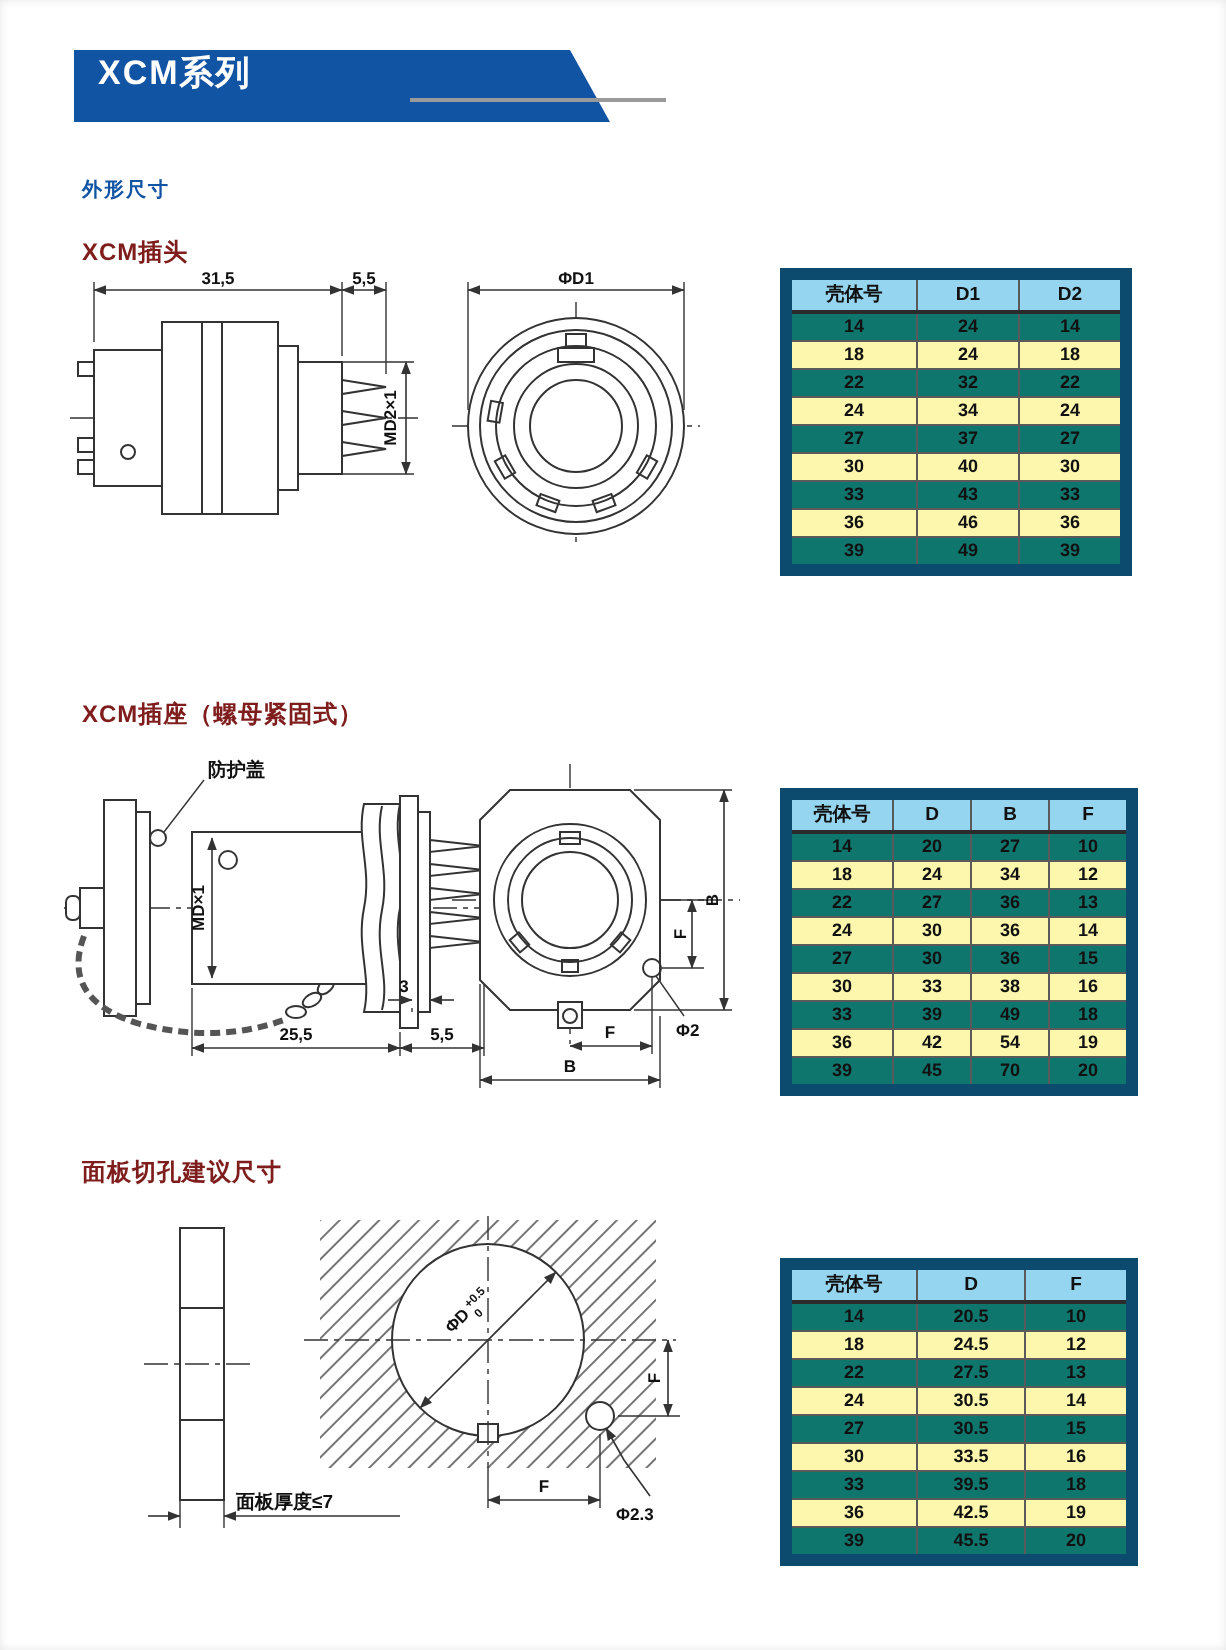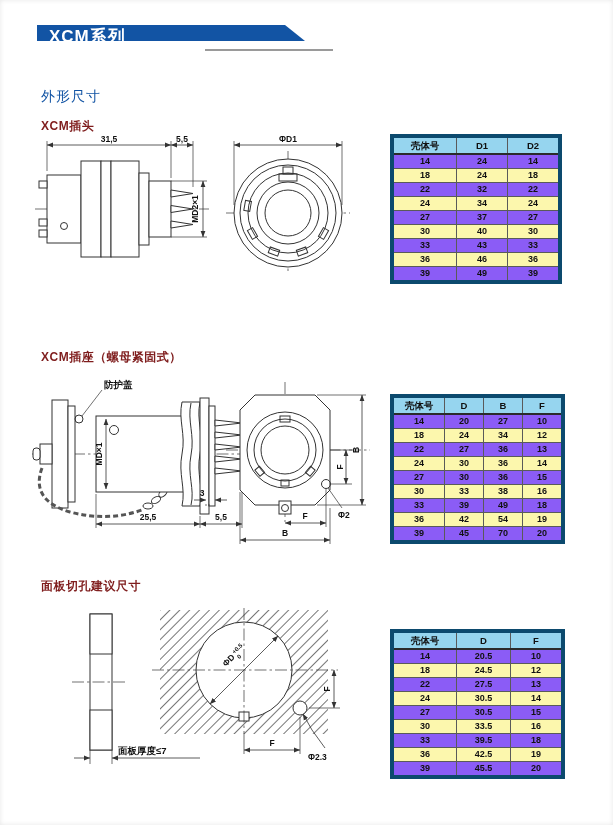--- a/index.html
+++ b/index.html
@@ -1,29 +1,29 @@
 <!DOCTYPE html>
 <html style="--banner-blue: #1254a4; --table-header-blue: #96d5ef; --row-alt-yellow: #fcf7ad;"><head>
 <meta charset="utf-8">
 <style>
   html,body{margin:0;padding:0;background:#fff;}
   .page{position:relative;width:613px;height:825px;background:#fff;overflow:hidden;
         font-family:"Liberation Sans",sans-serif;box-shadow:inset 0 0 5px rgba(0,0,0,.10);}
   
-  .banner{position:absolute;left:37px;top:25px;width:268px;height:16px;
+  .banner{position:absolute;left:37px;top:25px;width:268px;height:36px;
           background:var(--banner-blue,#1254a4);
           clip-path:polygon(0 0,248px 0,268px 100%,0 100%);}
   .banner span{display:block;padding-left:12px;line-height:24px;color:#fff;
                font-size:17px;font-weight:bold;letter-spacing:1px;}
   .banner-underline{position:absolute;left:205px;top:49px;width:128px;height:2px;background:#9a9a9a;}
-  .section-title{position:absolute;left:41px;top:88px;font-size:14px;font-weight:normal;
+  .section-title{position:absolute;left:41px;top:88px;font-size:10px;font-weight:bold;
                  color:var(--banner-blue,#1254a4);letter-spacing:1px;}
   .sub-title{position:absolute;left:41px;font-size:12px;font-weight:bold;color:#7f1d1d;letter-spacing:.5px;}
   
-  .dim-table{position:absolute;border-collapse:collapse;border:4px solid #0c4a6e;background:#8b5cf6;}
+  .dim-table{position:absolute;border-collapse:collapse;border:6px solid #0c4a6e;background:#0f766e;}
   .dim-table th,.dim-table td{border:1px solid #5a5a5a;text-align:center;padding:0;
         font-size:9px;font-weight:bold;color:#111;height:13px;line-height:13px;}
   .dim-table th{background:var(--table-header-blue,#96d5ef);height:15px;line-height:15px;font-size:9.5px;
         border-bottom:2px solid #2b2b2b;}
   .dim-table tr.alt td{background:var(--row-alt-yellow,#fcf7ad);}
   #plug-table th:nth-child(1){width:62px}
   #plug-table th:nth-child(2),#plug-table th:nth-child(3){width:50px}
   #socket-table th:nth-child(1){width:50px}
   #socket-table th:nth-child(2),#socket-table th:nth-child(3),#socket-table th:nth-child(4){width:38px}
   #panel-table th:nth-child(1){width:62px}

